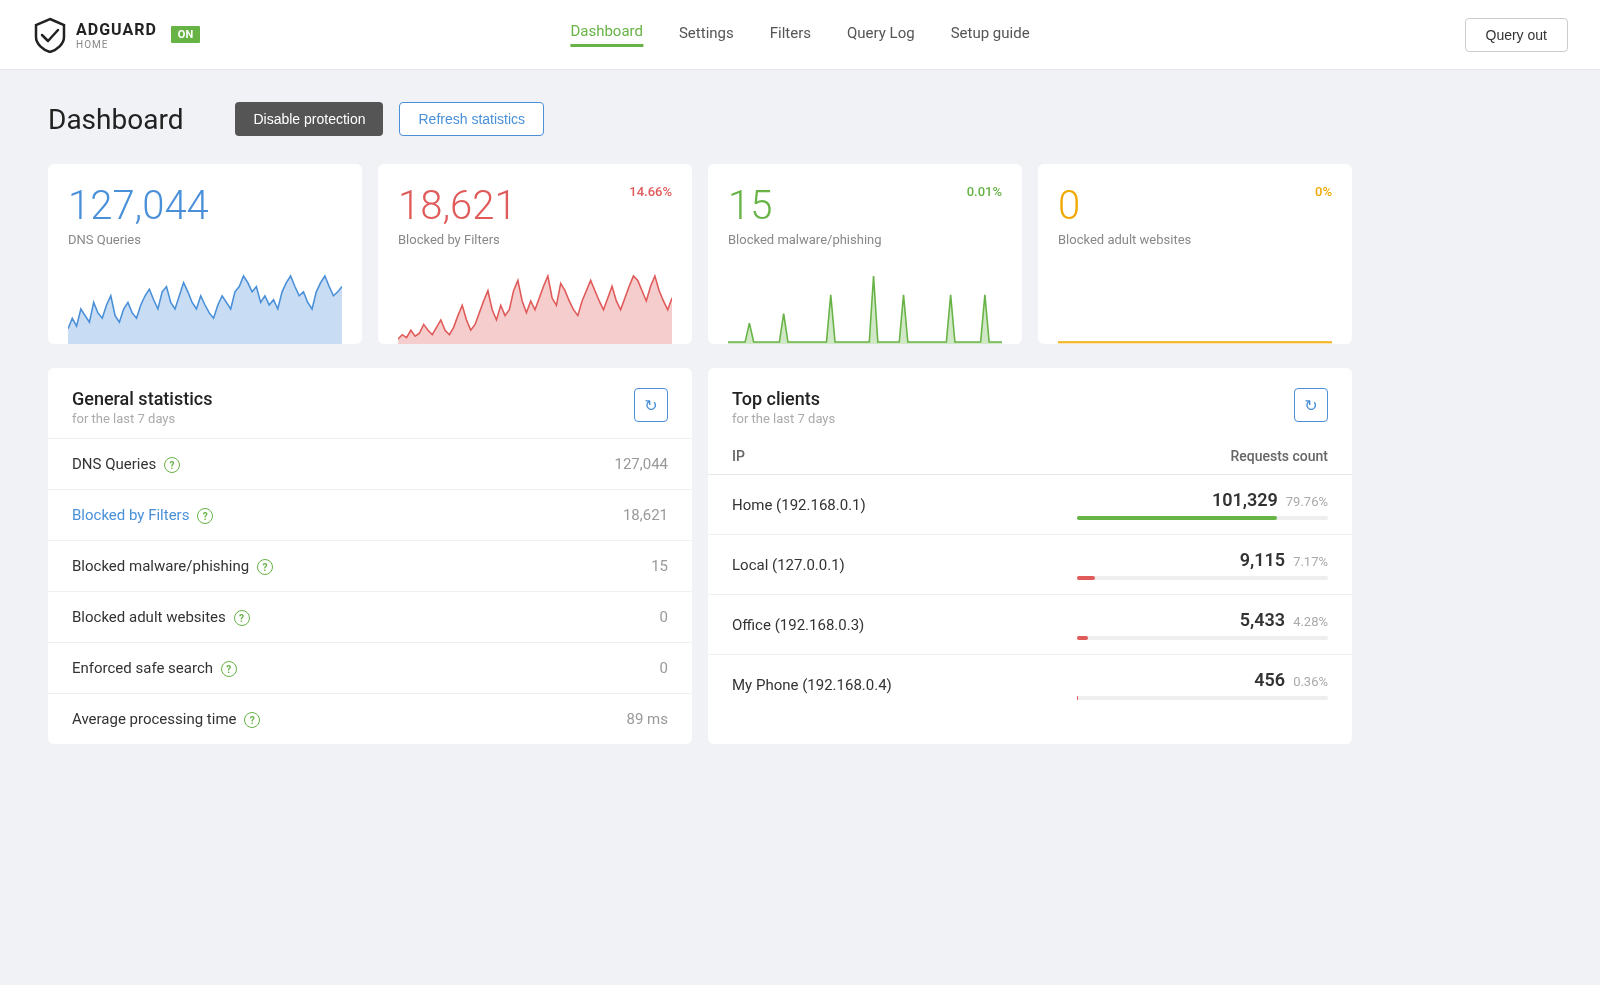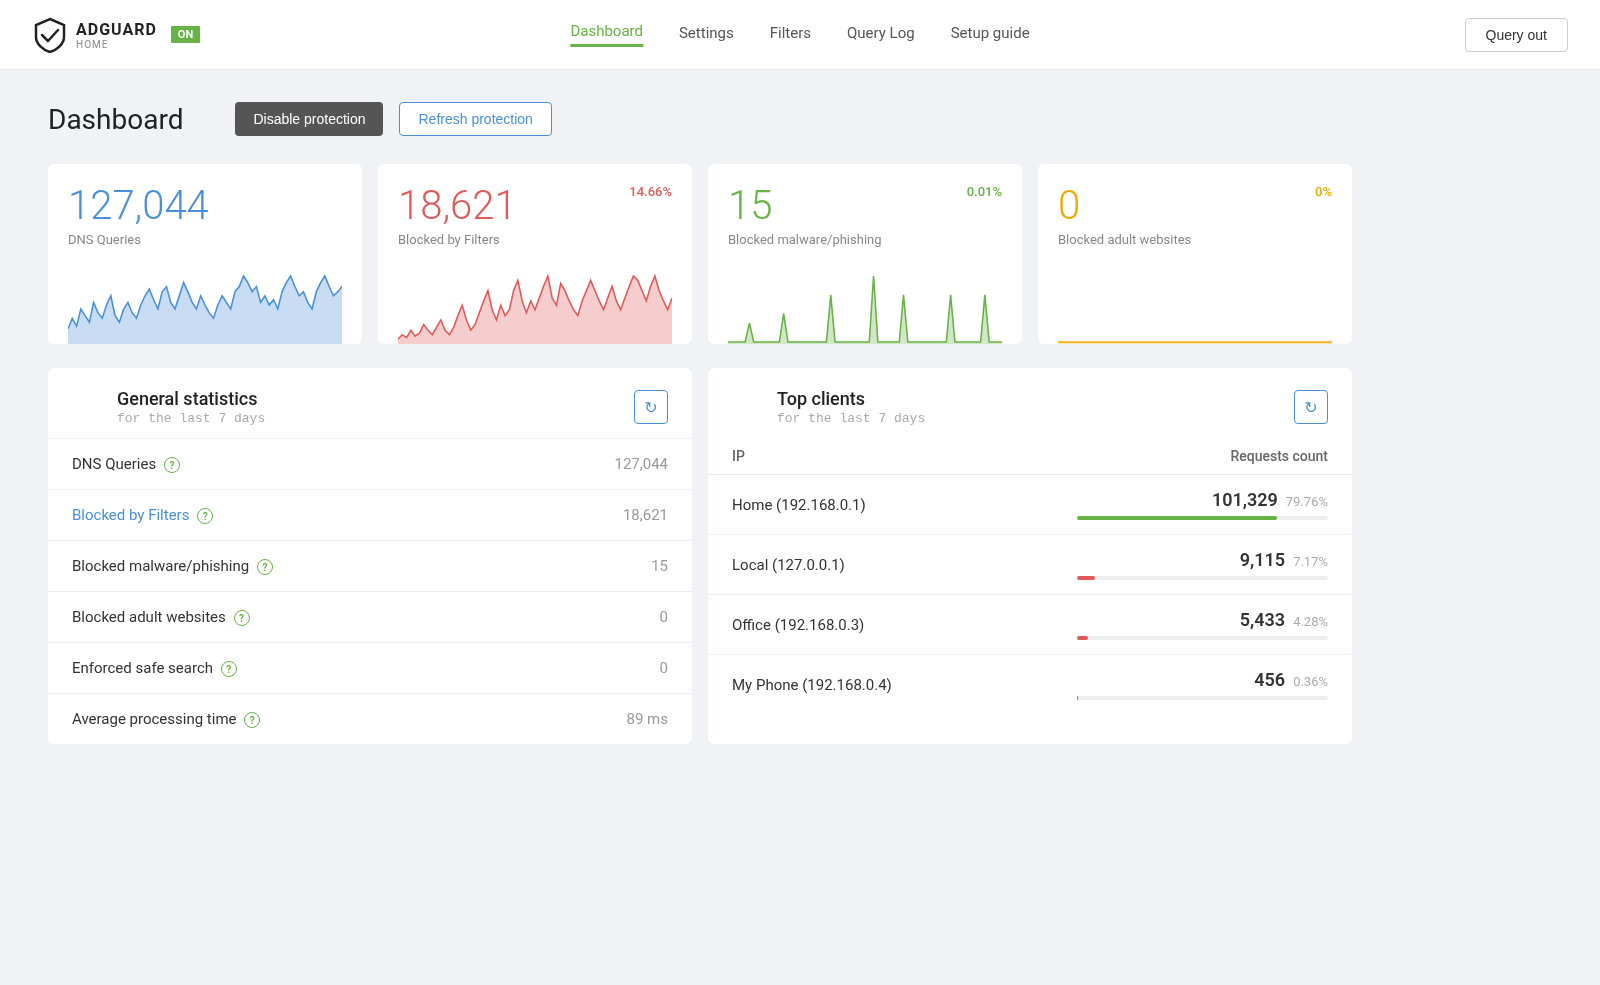--- a/index.html
+++ b/index.html
@@ -88,26 +88,25 @@
     .bottom-row { display: grid; grid-template-columns: 1fr 1fr; gap: 16px; }
     .card {
       background: #fff;
       border-radius: 6px;
       padding: 0;
       overflow: hidden;
     }
     .card-header {
       padding: 20px 24px 4px 24px;
       display: flex;
-      align-items: center;
+      align-items: flex-start;
       justify-content: space-between;
-      margin-left: 45px;
     }
     .card-title { font-size: 18px; font-weight: 500; color: #222; }
-    .card-subtitle { font-size: 13px; color: #aaa; margin-top: 2px; font-family: Liberation Mono, monospace; }
+    .card-subtitle { font-size: 13px; color: #aaa; margin-top: 2px; }
     .refresh-btn-sm {
       border: 1px solid #4a90d9;
       background: #fff;
       border-radius: 4px;
       width: 34px;
       height: 34px;
       display: flex;
       align-items: center;
       justify-content: center;
       cursor: pointer;
@@ -178,21 +177,21 @@
   </div>
 
   <button class="sign-out-btn">Query out</button>
 </nav>
 
 <div class="main">
 
   <div class="page-header">
     <h1 class="page-title">Dashboard</h1>
     <button class="btn-disable">Disable protection</button>
-    <button class="btn-refresh">Refresh protection</button>
+    <button class="btn-refresh">Refresh statistics</button>
   </div>
 
   <div class="stat-cards">
 
     <div class="stat-card">
       <div class="stat-card-header">
         <span class="stat-number blue">127,044</span>
       </div>
       <div class="stat-label">DNS Queries</div>
       <div class="stat-chart">

